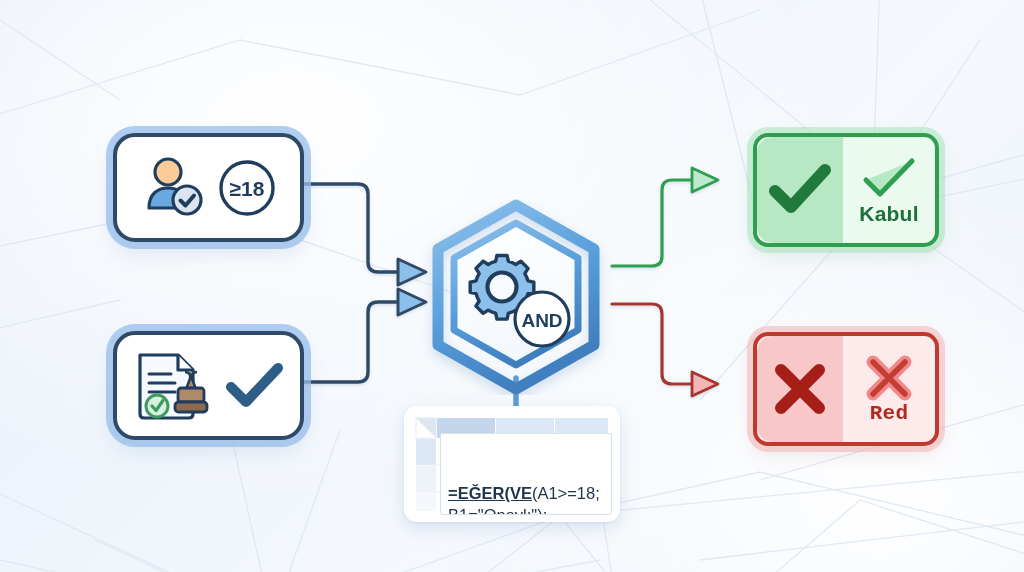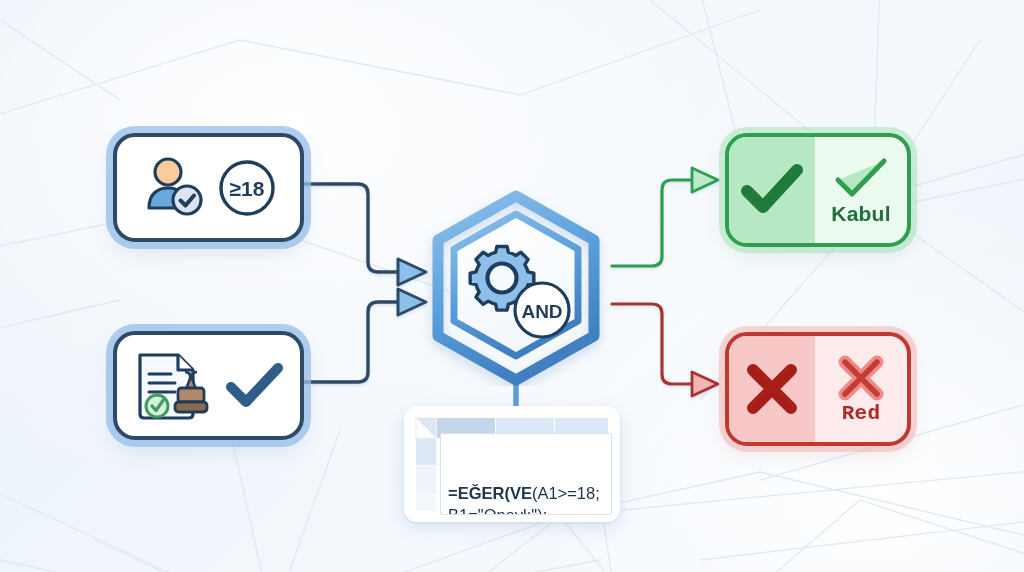--- a/index.html
+++ b/index.html
@@ -35,31 +35,32 @@
       0 10px 22px rgba(105,140,185,0.20);
     display: flex;
     align-items: center;
     justify-content: center;
     gap: 6px;
   }
   #card-age  { left:113px; top:133px; width:183px; height:101px; }
   #card-doc  { left:113px; top:331px; width:183px; height:101px; }
 
   
-  #hex-wrap { left:418px; top:190px; width:196px; height:196px; }
+  #hex-wrap { left:418px; top:199px; width:196px; height:196px; }
   .hex-svg { display:block; }
 
   
   .res-card {
-    border-radius: 22px;
+    border-radius: 15px;
     border: 4px solid;
     display: flex;
     align-items: stretch;
     overflow: hidden;
     box-shadow: 0 0 0 6px rgba(255,255,255,0.0), 0 8px 20px rgba(110,140,180,0.16);
+    margin-left: 28px;
   }
   #card-ok  {
     left:725px; top:133px; width:178px; height:106px;
     border-color:#2f9e4f;
     background:#eafaee;
     box-shadow: 0 0 0 6px rgba(167,227,185,0.55), 0 8px 20px rgba(110,160,125,0.18);
   }
   #card-no  {
     left:725px; top:332px; width:178px; height:106px;
     border-color:#c0392f;
@@ -108,21 +109,21 @@
     box-sizing:border-box;
     padding: 6px 5px 0 7px;
     font-family: "Liberation Sans", sans-serif;
     font-size: 16.5px;
     line-height: 1.31;
     color: #20364d;
     white-space: pre-wrap;
     word-break: break-word;
     overflow: hidden;
   }
-  #formula-text .kw { font-weight: bold; }
+  #formula-text .kw { font-weight: bold; text-decoration: underline; }
 </style>
 </head>
 <body>
 
 <div id="stage">
 
   <svg id="bg-net" viewBox="0 0 1024 572" xmlns="http://www.w3.org/2000/svg">
     <g stroke="#dfe8f2" stroke-width="1.3" fill="none" opacity="0.95">
       <path d="M -20 120 L 240 40 L 520 95 L 760 10"></path>
       <path d="M 700 -10 L 760 230 L 1040 150"></path>

